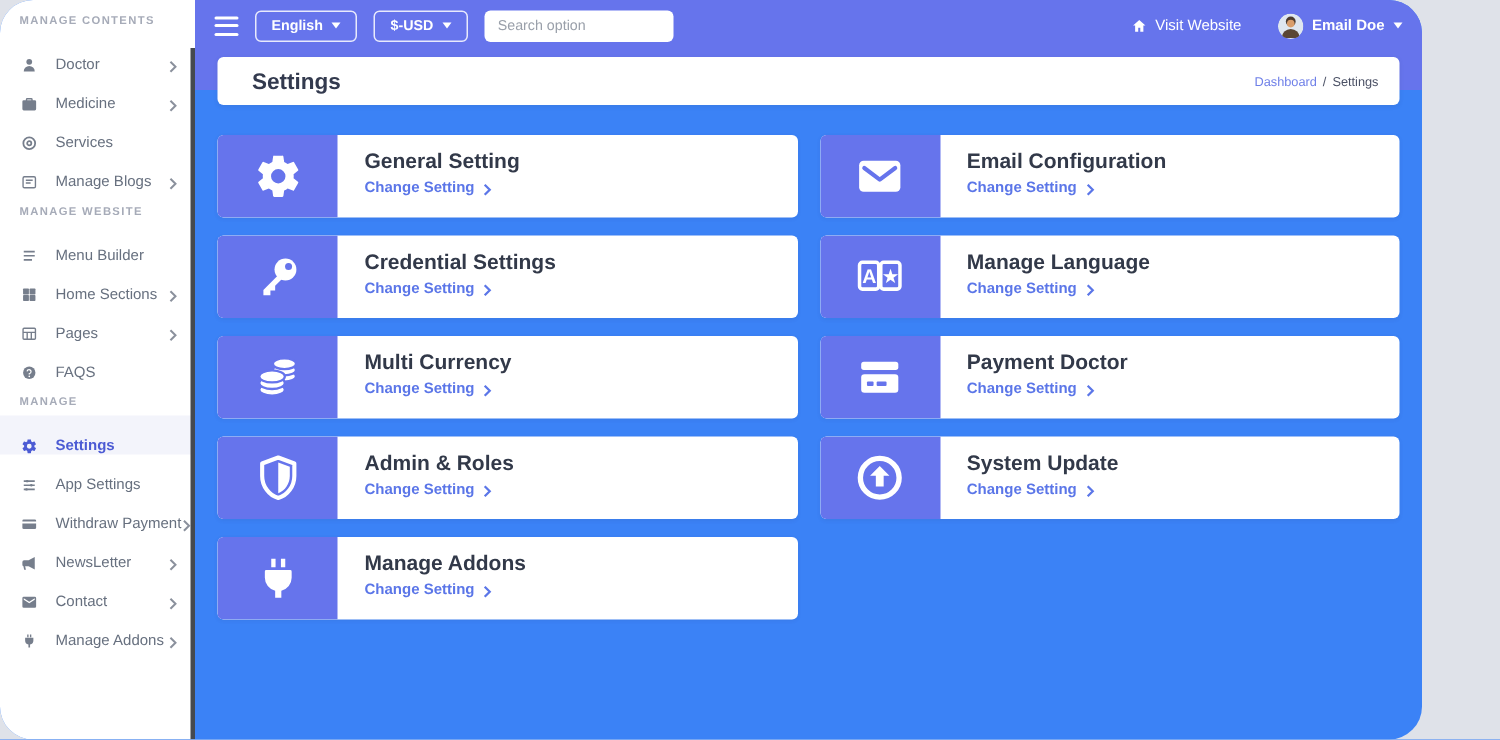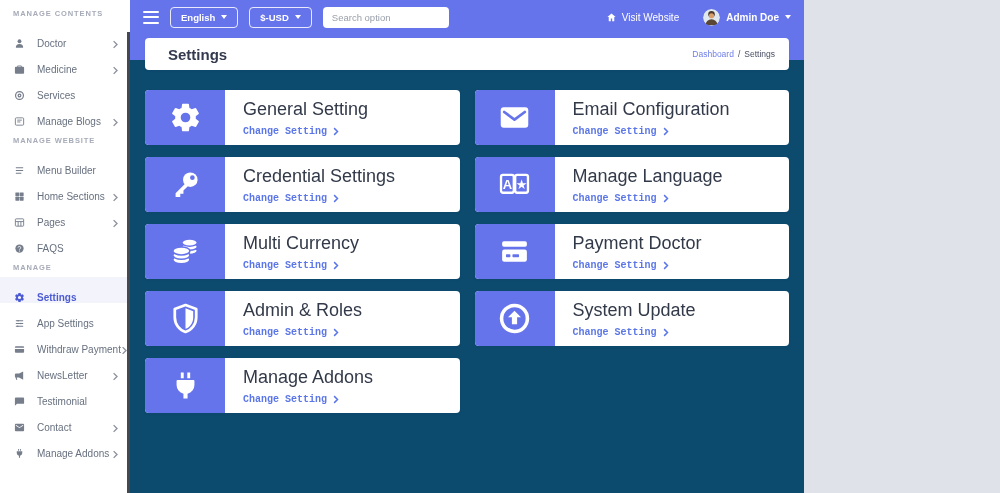--- a/index.html
+++ b/index.html
@@ -1,17 +1,17 @@
 <!DOCTYPE html>
 <html><head>
 <meta charset="utf-8">
 <style>
   * { margin:0; padding:0; box-sizing:border-box; }
   body { background:#dfe2e9; font-family:"Liberation Sans", sans-serif; }
-  .app { position:relative; width:804px; height:493px; background:#0c4a6e; overflow:hidden; }
+  .app { position:relative; width:948px; height:493px; background:#3b82f6; overflow:hidden;border-radius:22px; }
 
   
   .sidebar { position:absolute; left:0; top:0; width:130px; height:100%; background:#ffffff; z-index:4; }
   .sb-scrollbar { position:absolute; left:127px; top:32px; bottom:0; width:2.5px; background:#45494f; z-index:6; }
   .sb-section-label { padding:9px 0 5px 13px; font-size:7.5px; font-weight:bold; letter-spacing:.9px; color:#a6abb8; }
   .sb-item { display:flex; align-items:flex-end; height:26px; padding:0 11px 0 14px; font-size:10px; color:#67707f; cursor:pointer; }
   .sb-icon { width:11px; height:11px; margin-right:12px; flex:none; color:#767e8c; display:flex; }
   .sb-icon svg { width:11px; height:11px; }
   .sb-label { flex:1; white-space:nowrap; }
   .sb-chev { width:7px; height:9px; color:#8b919d; display:flex; }
@@ -40,22 +40,22 @@
   .header-card { position:absolute; left:15px; right:15px; top:38px; height:32px; background:#fff; border-radius:4px; display:flex; align-items:center; padding:0 14px 0 23px; box-shadow:0 1px 3px rgba(40,45,70,.08); z-index:3; }
   .page-title { font-size:15px; font-weight:bold; color:#333a4e; }
   .breadcrumb { margin-left:auto; font-size:8.5px; color:#4a5064; display:flex; gap:4px; align-items:center; }
   .breadcrumb .bc-link { color:#6e7fe8; text-decoration:none; cursor:pointer; }
 
   .content { position:absolute; left:15px; right:15px; top:90px; display:grid; grid-template-columns:1fr 1fr; column-gap:15px; row-gap:12px; }
   .card { height:55px; background:#fff; border-radius:4px; display:flex; overflow:hidden; box-shadow:0 1px 3px rgba(40,45,70,.07); }
   .card-tile { width:80px; flex:none; background:#6674ec; display:flex; align-items:center; justify-content:center; }
   .card-tile svg { width:33px; height:33px; }
   .card-body { padding:9px 0 0 18px; }
-  .card-title { font-size:18px; font-weight:normal; color:#323949; }
-  .card-link { margin-top:4px; display:inline-flex; align-items:center; gap:6px; font-size:10px; font-weight:bold; color:#5b76e8; cursor:pointer;font-family:Liberation Mono, monospace; }
+  .card-title { font-size:14px; font-weight:bold; color:#323949; }
+  .card-link { margin-top:4px; display:inline-flex; align-items:flex-end; gap:6px; font-size:10px; font-weight:bold; color:#5b76e8; cursor:pointer; }
   .card-link svg { width:6px; height:9px; }
 </style>
 </head>
 <body>
 
 <div class="app">
 
   <nav class="sidebar">
 
     <div class="sb-section-label">MANAGE CONTENTS</div>
@@ -213,28 +213,20 @@
           </svg>
         </span>
       <span class="sb-label">NewsLetter</span>
       <span class="sb-chev">
           <svg viewBox="0 0 8 12" fill="none" stroke="currentColor" stroke-width="1.8">
             <path d="M1.5 1.5L6 6l-4.5 4.5"></path>
           </svg>
         </span>
     </div>
 
-    <div class="sb-item">
-      <span class="sb-icon">
-          <svg viewBox="0 0 24 24" fill="currentColor">
-            <path d="M20 3H4a2 2 0 0 0-2 2v16l4.5-4H20a2 2 0 0 0 2-2V5a2 2 0 0 0-2-2z"></path>
-          </svg>
-        </span>
-      <span class="sb-label">Testimonial</span>
-    </div>
 
     <div class="sb-item">
       <span class="sb-icon">
           <svg viewBox="0 0 24 24" fill="currentColor">
             <path d="M20 4H4a2 2 0 0 0-2 2v12a2 2 0 0 0 2 2h16a2 2 0 0 0 2-2V6a2 2 0 0 0-2-2zm0 4.3l-8 5-8-5V6.2l8 5 8-5v2.1z"></path>
           </svg>
         </span>
       <span class="sb-label">Contact</span>
       <span class="sb-chev">
           <svg viewBox="0 0 8 12" fill="none" stroke="currentColor" stroke-width="1.8">
@@ -291,21 +283,21 @@
         </div>
         <div class="user-menu">
           <span class="avatar">
             <svg viewBox="0 0 24 24">
                 <circle cx="12" cy="12" r="12" fill="#dfe7ef"></circle>
                 <circle cx="12" cy="7.5" r="4.6" fill="#4a3b2f"></circle>
                 <circle cx="12" cy="9.5" r="3.6" fill="#d99e6b"></circle>
                 <path d="M3.5 23a8.5 8.5 0 0 1 17 0z" fill="#5a4634"></path>
               </svg>
           </span>
-          <span>Admin Doe</span>
+          <span>Email Doe</span>
           <span class="caret"></span>
         </div>
       </div>
     </div>
 
     <div class="header-card">
       <div class="page-title">Settings</div>
       <div class="breadcrumb">
         <span class="bc-link">Dashboard</span>
         <span>/</span>

